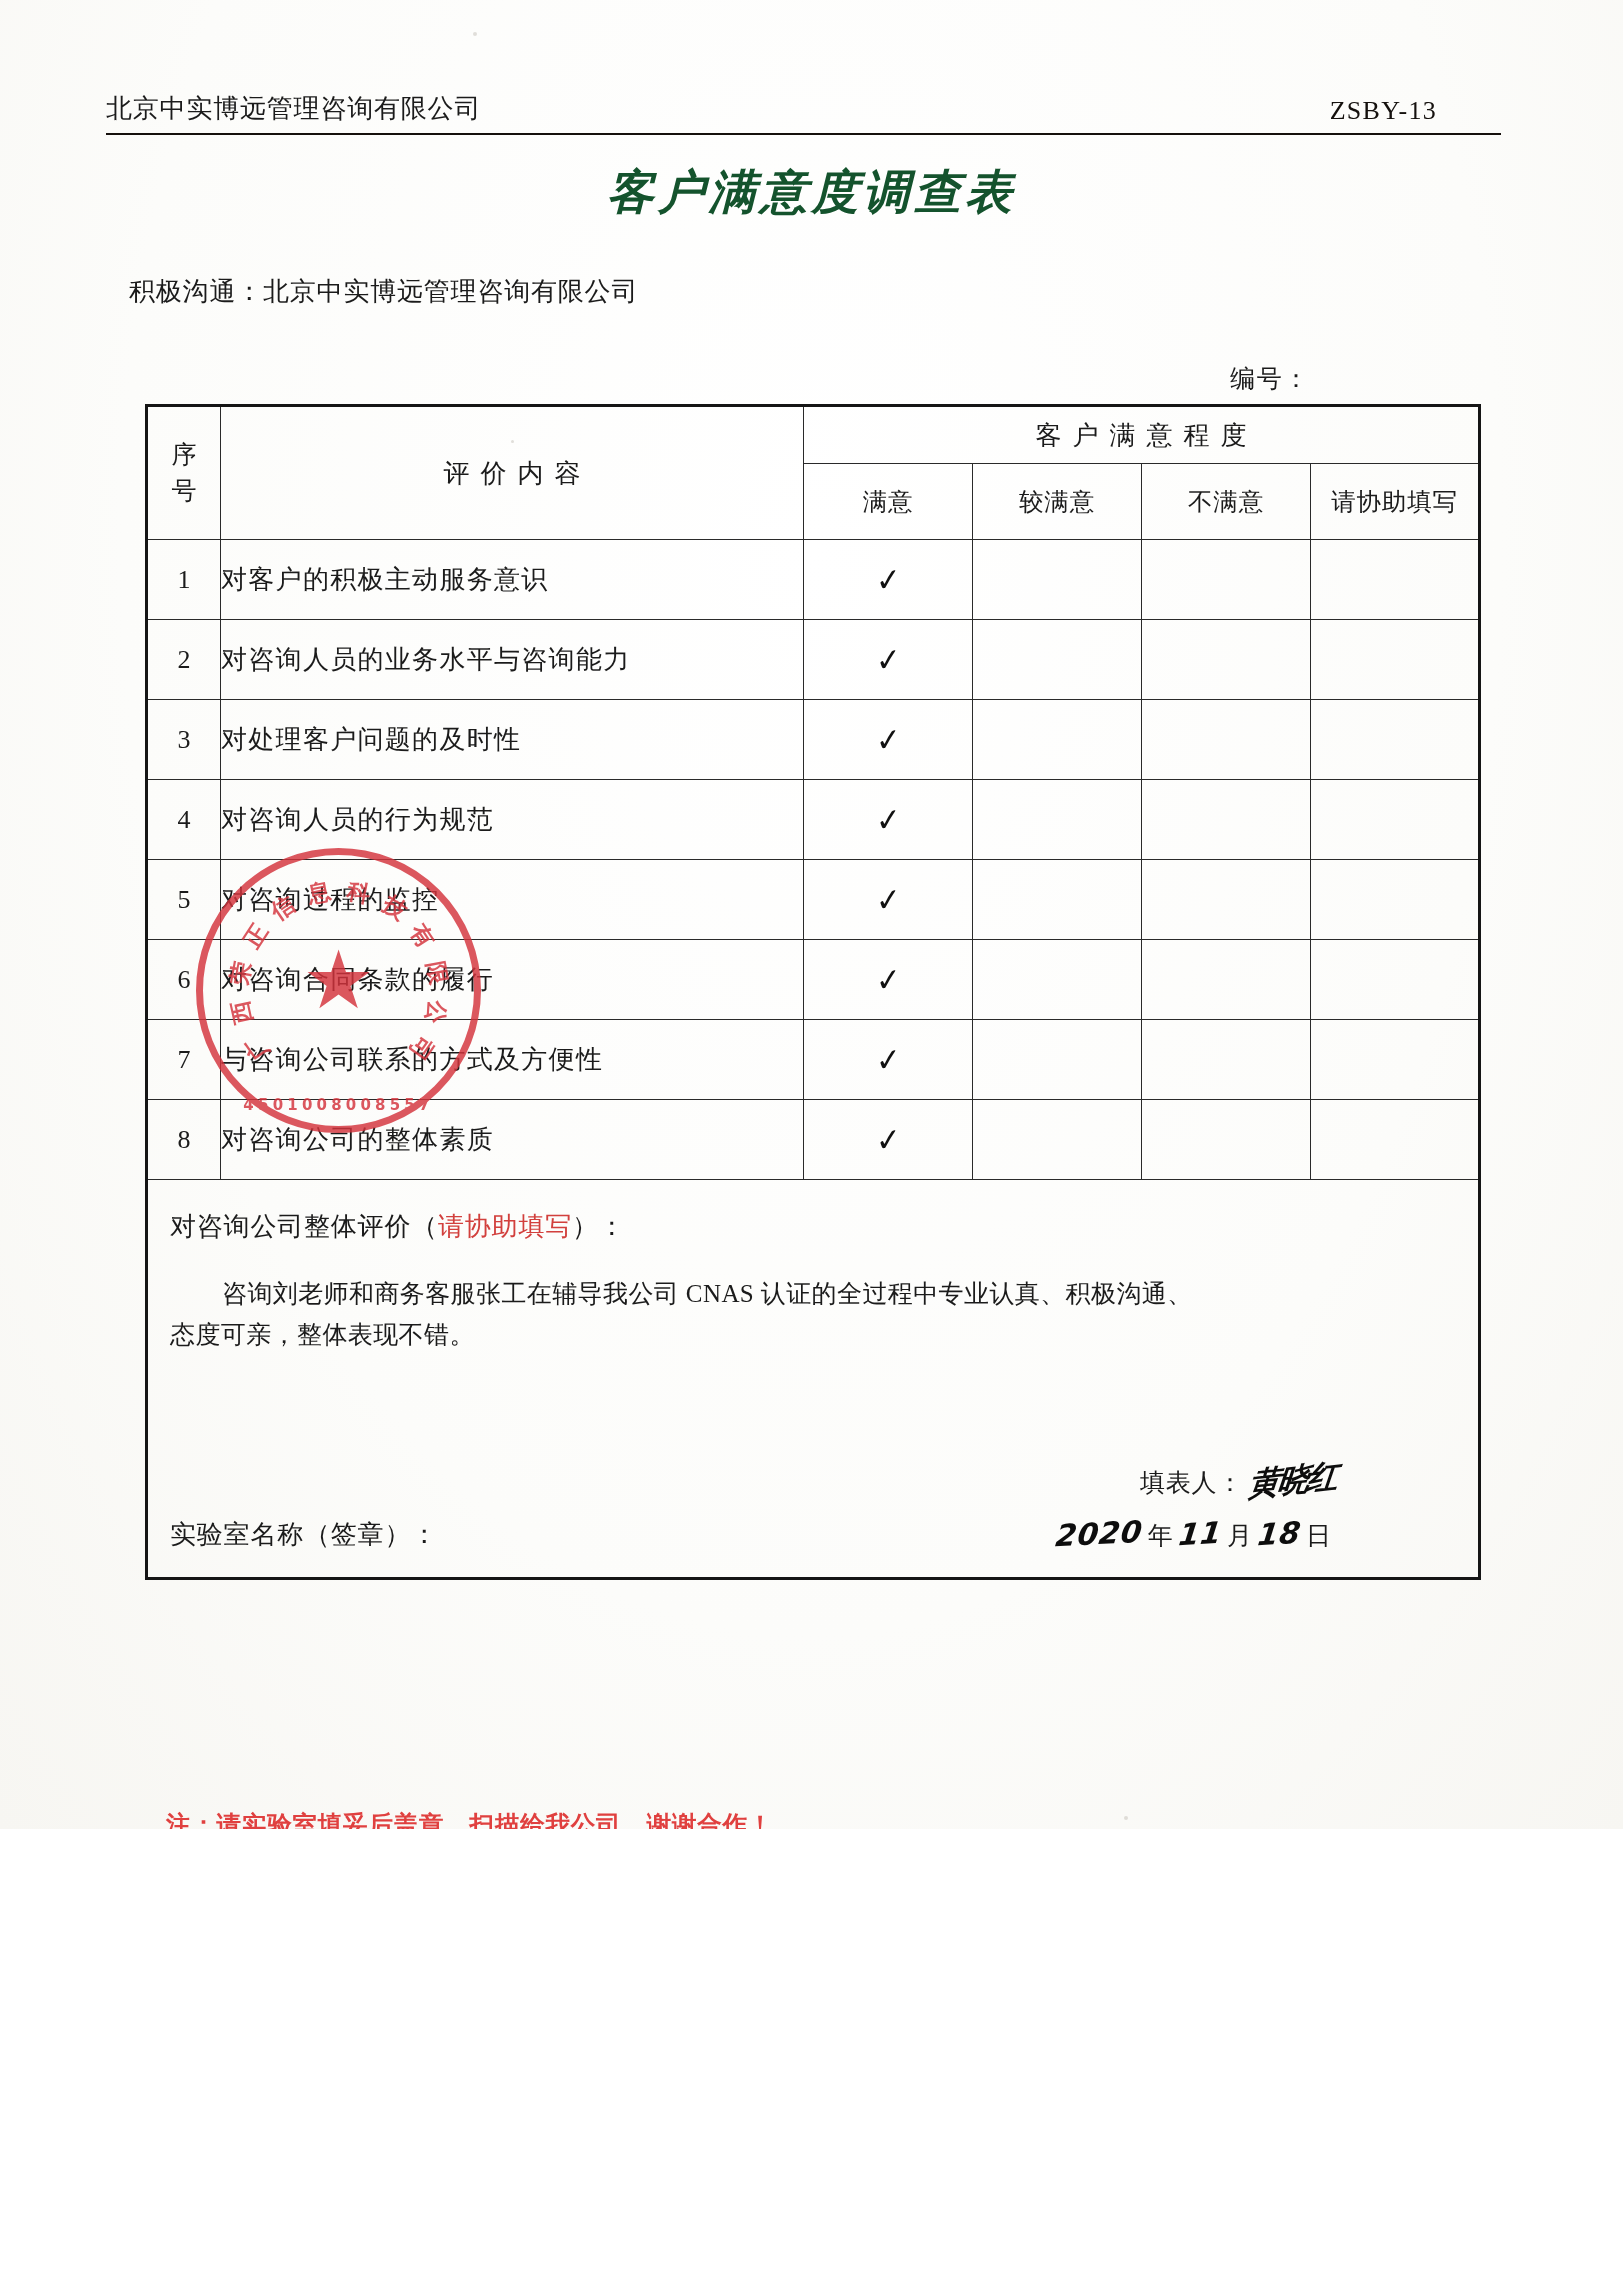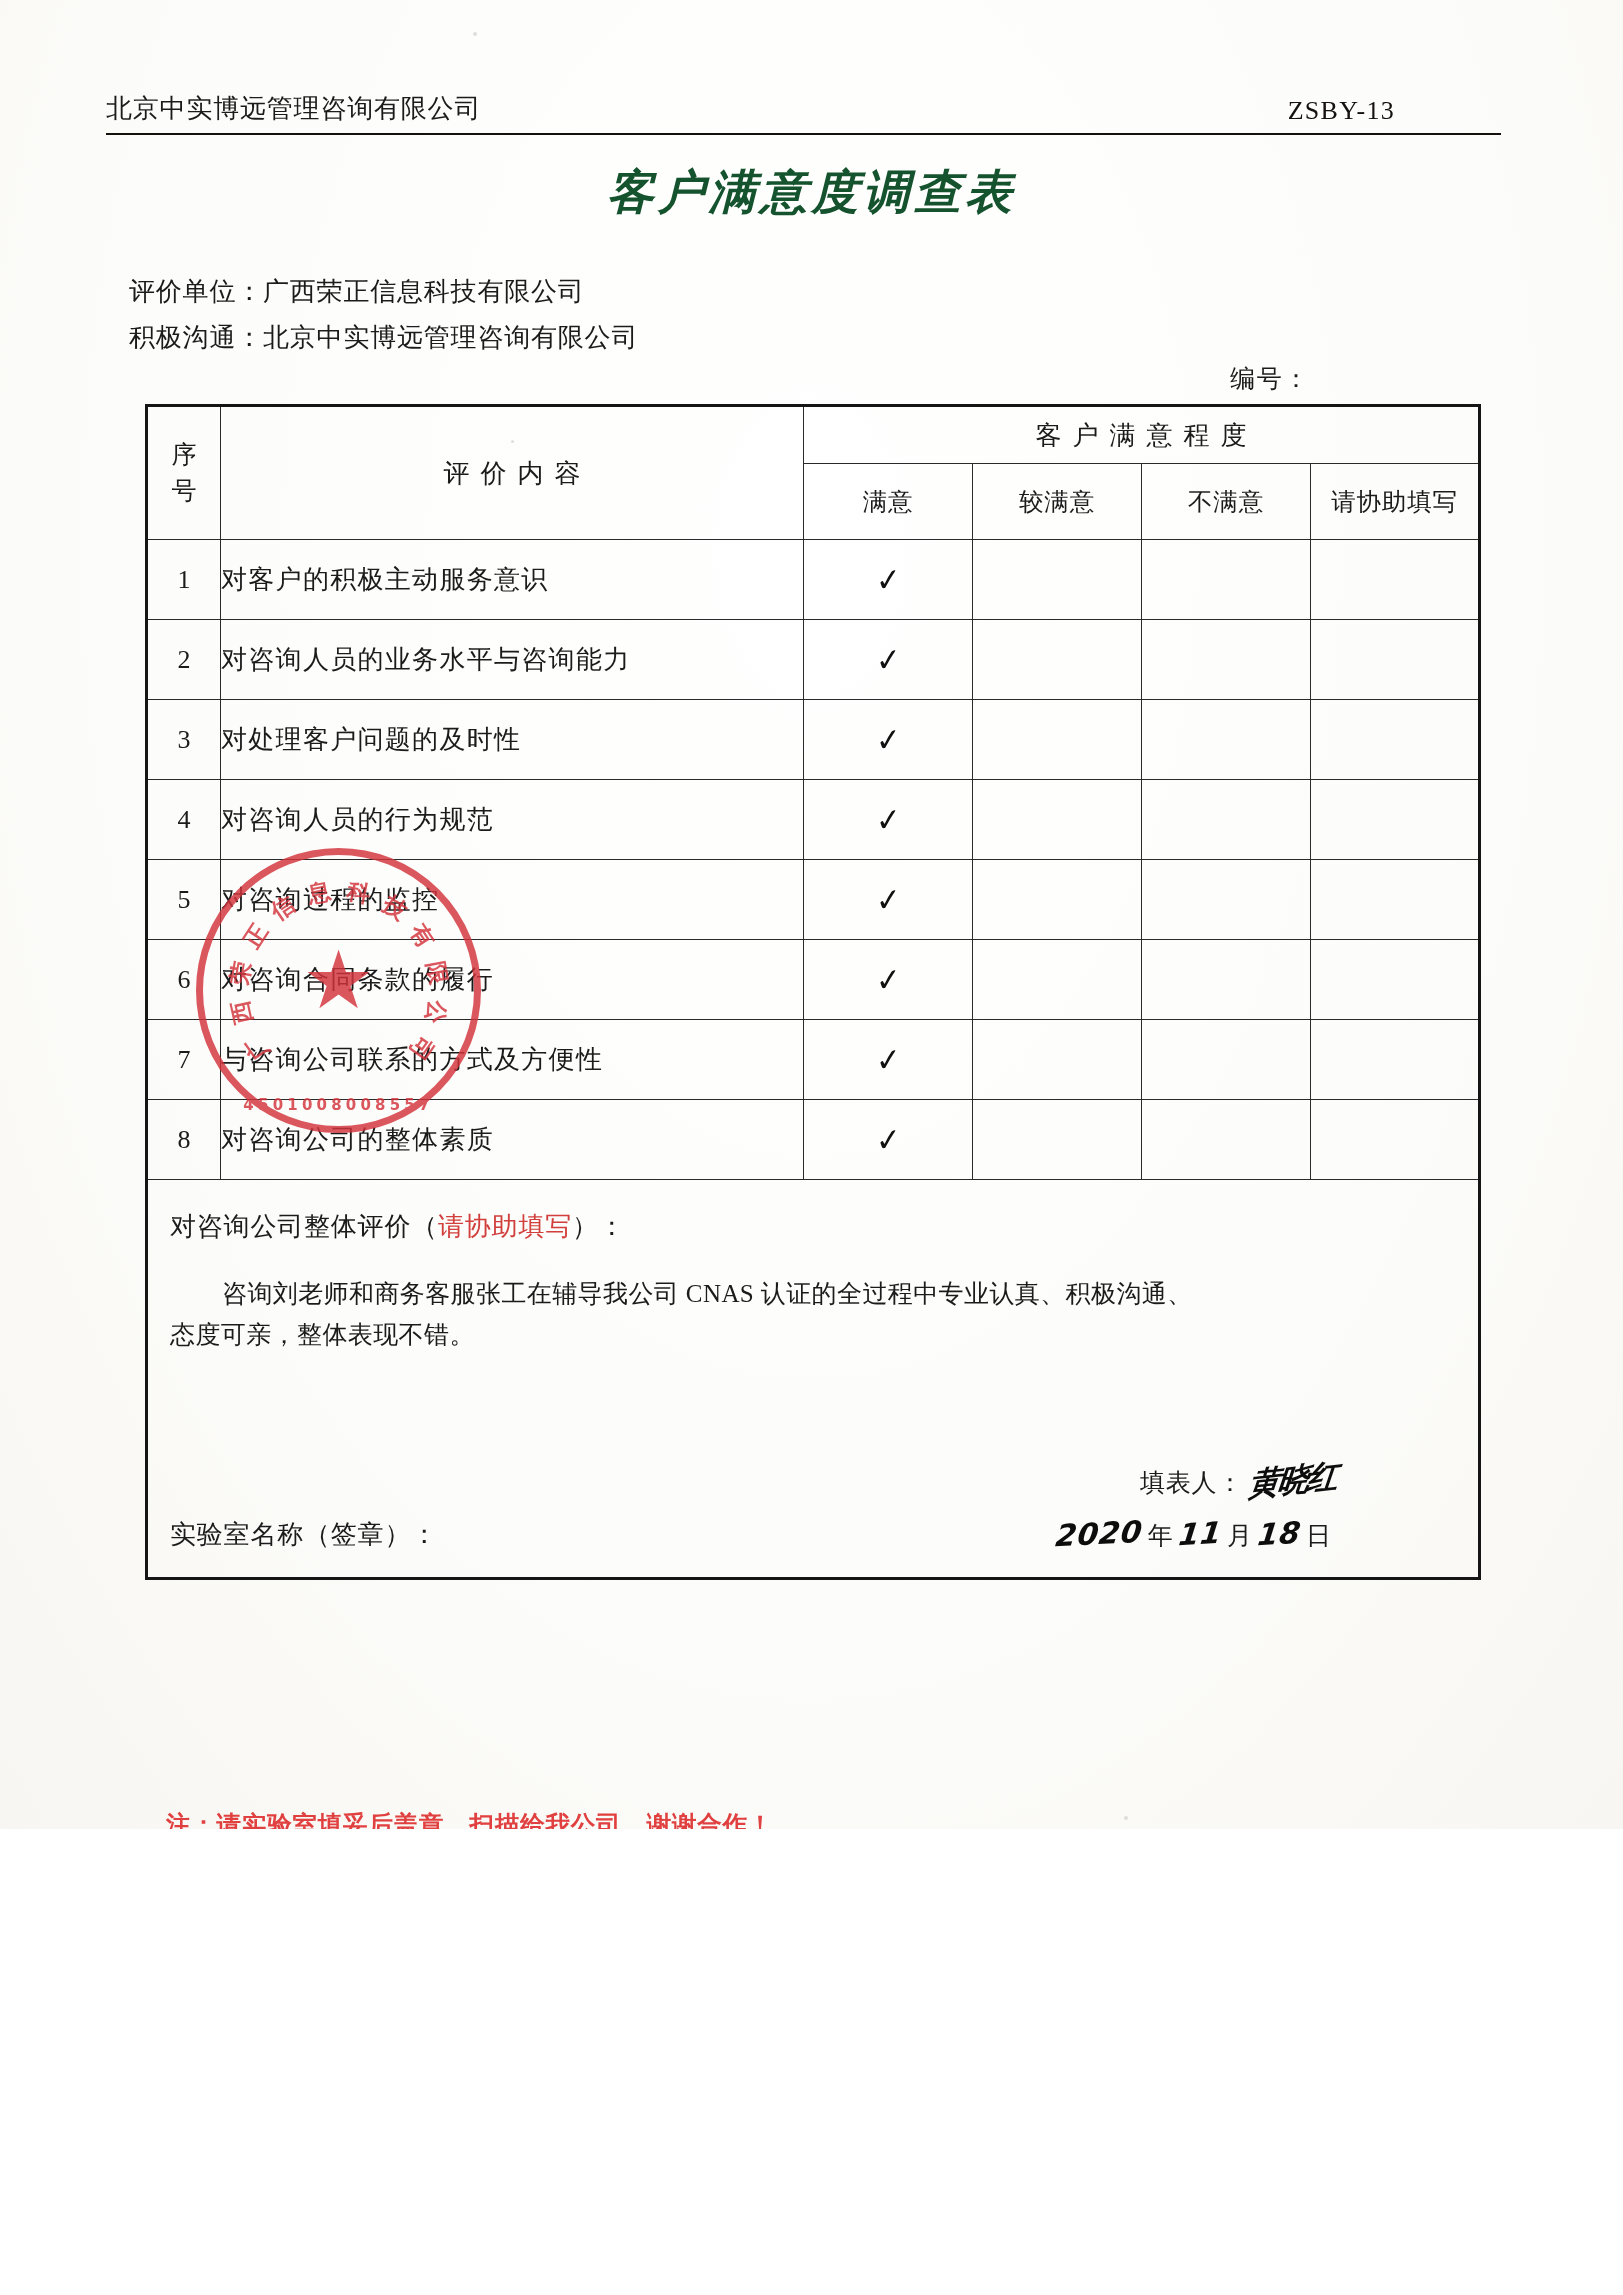--- a/index.html
+++ b/index.html
@@ -44,21 +44,21 @@
     font-size: 26px;
     letter-spacing: 0.8px;
     color: #1b1b1b;
     font-weight: 500;
   }
   .hdr-code {
     font-family: "Liberation Serif", "DejaVu Serif", serif;
     font-size: 26px;
     letter-spacing: 1.3px;
     color: #15110e;
-    margin-right: 106px;
+    margin-right: 64px;
   }
 
   
   .doc-title {
     position: absolute;
     top: 161px;
     left: 0;
     width: 1623px;
     text-align: center;
     font-family: "DejaVu Serif", "Liberation Serif", serif;
@@ -339,21 +339,20 @@
   <div class="paper-tint"></div>
 
   <div class="doc-header">
     <div class="hdr-company">北京中实博远管理咨询有限公司</div>
     <div class="hdr-code">ZSBY-13</div>
   </div>
 
   <div class="doc-title">客户满意度调查表</div>
 
   <div class="unit-block">
-    <div class="unit-line">评价单位：广西荣正信息科技有限公司</div>
     <div class="unit-line">积极沟通：北京中实博远管理咨询有限公司</div>
   </div>
 
   <div class="serial-line">编号：</div>
 
   <table class="main-table outer">
     <colgroup>
       <col class="col-no">
         <col class="col-item">
       <col class="col-s1">

